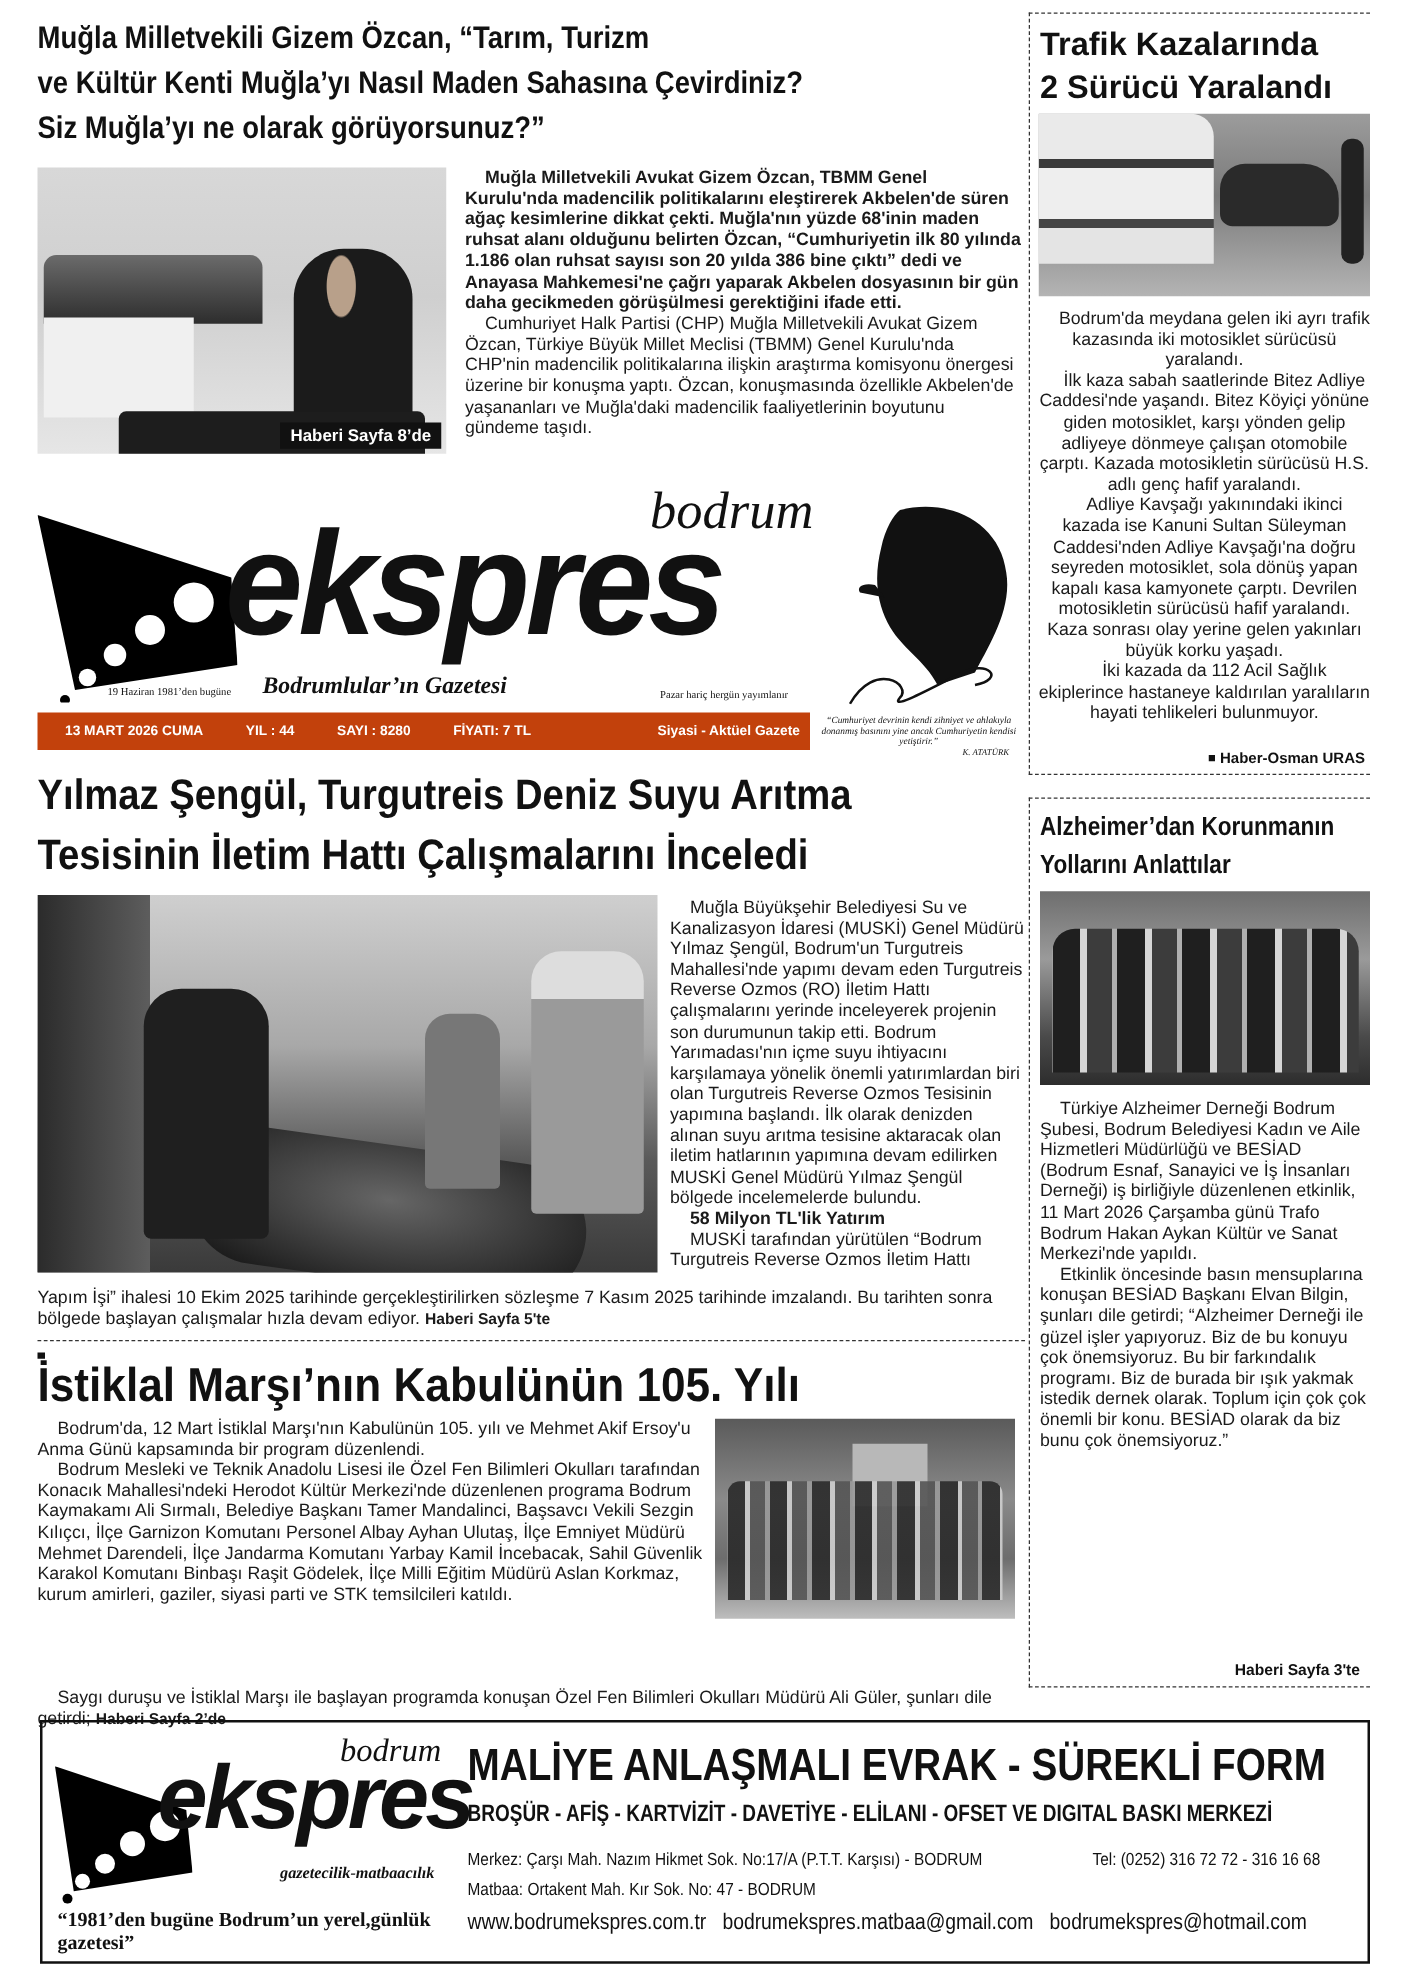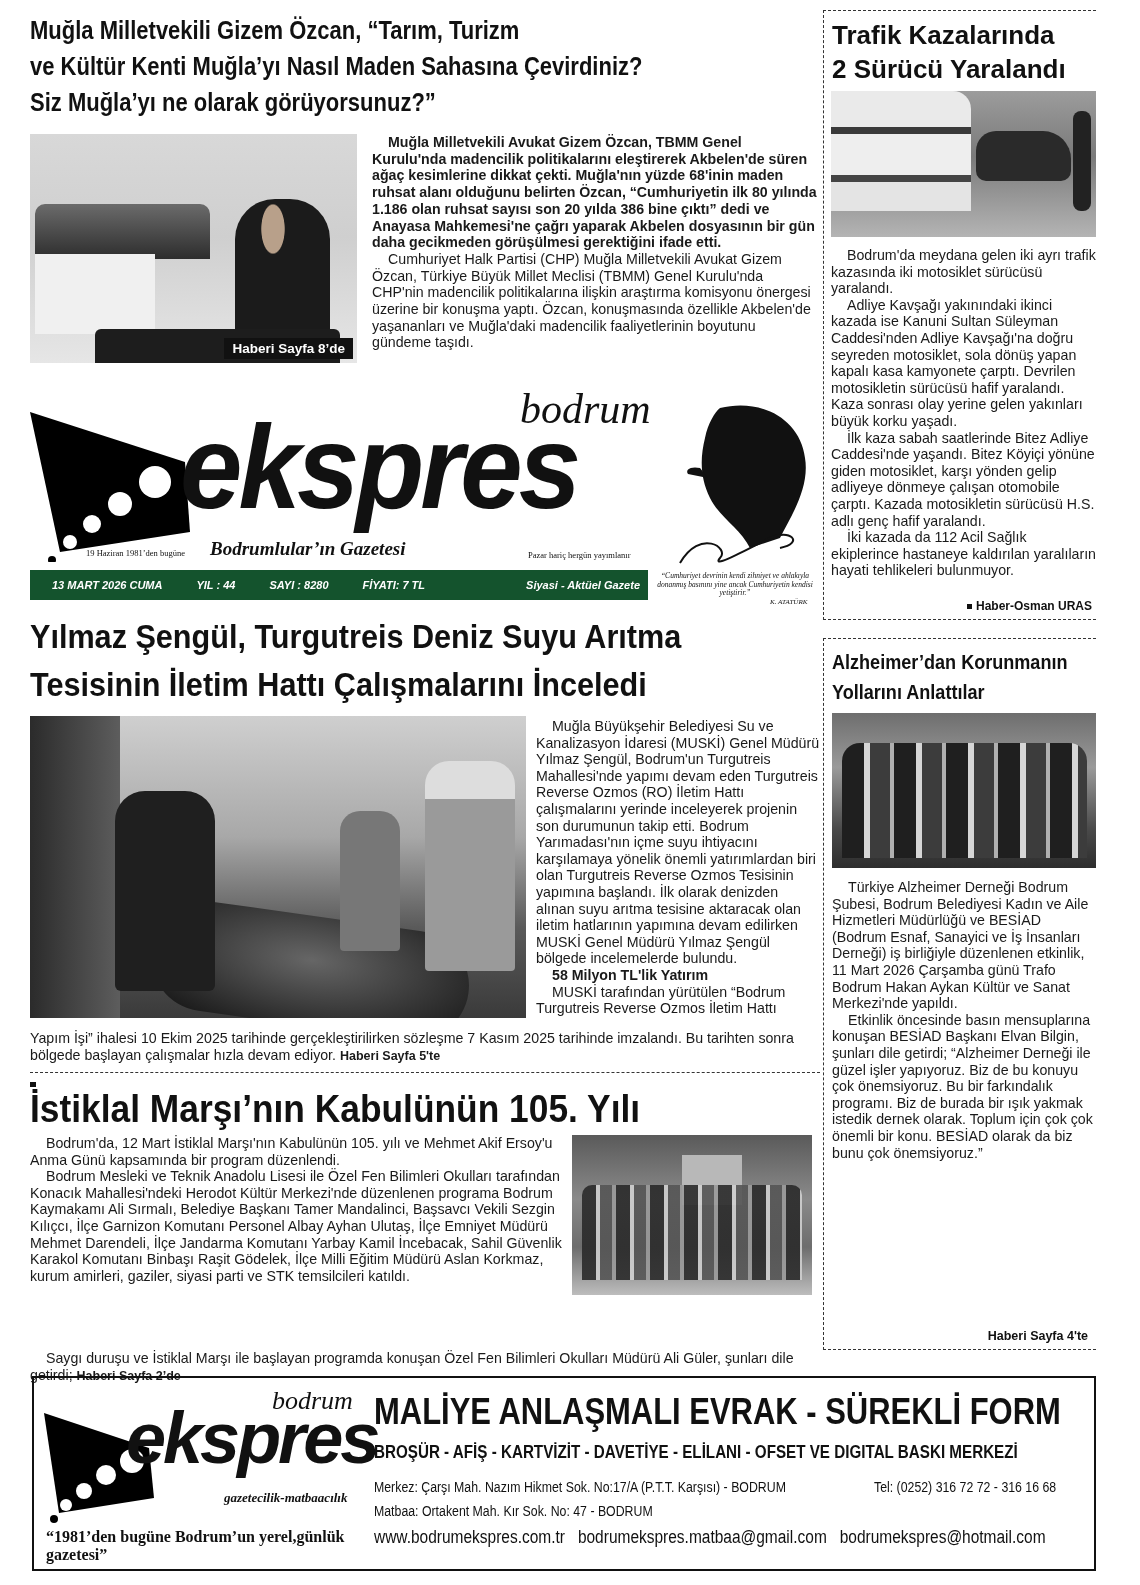--- a/index.html
+++ b/index.html
@@ -8,21 +8,21 @@
   .abs { position: absolute; }
   .cond { font-family: "Liberation Sans", sans-serif; font-weight: bold; transform-origin: left top; white-space: nowrap; }
   .photo { background: linear-gradient(135deg, #8a8a8a 0%, #c9c9c9 30%, #5e5e5e 60%, #2a2a2a 100%); overflow: hidden; }
   .photo .shape { position: absolute; }
   .body-text { font-size: 14.2px; line-height: 16.6px; color: #1a1a1a; }
   .body-text p { text-indent: 16px; }
   .body-text p.bold { font-weight: bold; }
   .dash-box { border: 1.5px dashed #333; }
   .caption-tag { background: #111; color: #fff; font-weight: bold; font-size: 13.5px; padding: 3px 8px; }
   .tag-inline { font-weight: bold; font-size: 12.5px; }
-  .bar { background: #14532d; color: #fff; font-size: 11px; font-weight: bold; display: flex; align-items: center; font-style: italic; }
+  .bar { background: #c2410c; color: #fff; font-size: 11px; font-weight: bold; display: flex; align-items: center; }
   .bar span { margin-right: 34px; }
   .serif-it { font-family: "Liberation Serif", serif; font-style: italic; }
 </style>
 </head>
 <body>
 
 <div class="abs" style="left:30px;top:12px;width:790px;">
   <div class="cond" style="font-size:25px;line-height:36px;transform:scaleX(0.88);">Muğla Milletvekili Gizem Özcan, “Tarım, Turizm</div>
   <div class="cond" style="font-size:25px;line-height:36px;transform:scaleX(0.88);">ve Kültür Kenti Muğla’yı Nasıl Maden Sahasına Çevirdiniz?</div>
   <div class="cond" style="font-size:25px;line-height:36px;transform:scaleX(0.88);">Siz Muğla’yı ne olarak görüyorsunuz?”</div>
@@ -76,24 +76,24 @@
 </div>
 
 <div class="abs dash-box" style="left:823px;top:10px;width:273px;height:610px;border-right:none;">
   <div class="cond" style="position:absolute;left:8px;top:8px;font-size:26px;line-height:32px;">Trafik Kazalarında</div>
   <div class="cond" style="position:absolute;left:8px;top:42px;font-size:26px;line-height:32px;">2 Sürücü Yaralandı</div>
   <div class="abs photo" style="left:7px;top:80px;width:265px;height:146px;background:linear-gradient(180deg,#9c9c9c 0%,#7a7a7a 45%,#b4b4b4 100%);">
     <div class="shape" style="left:0;top:0;width:140px;height:120px;background:linear-gradient(180deg,#eaeaea 0 30%,#3a3a3a 30% 36%,#eeeeee 36% 70%,#444 70% 76%,#e4e4e4 76%);border-radius:0 18px 0 0;"></div>
     <div class="shape" style="left:145px;top:40px;width:95px;height:50px;background:#2a2a2a;border-radius:20px 28px 10px 10px;"></div>
     <div class="shape" style="left:242px;top:20px;width:18px;height:100px;background:#222;border-radius:8px;"></div>
   </div>
-  <div class="abs body-text" style="left:7px;top:236px;width:265px;">
+  <div class="abs body-text" style="left:7px;top:236px;width:265px;text-align:center;">
     <p>Bodrum'da meydana gelen iki ayrı trafik kazasında iki motosiklet sürücüsü yaralandı.</p>
+    <p>İlk kaza sabah saatlerinde Bitez Adliye Caddesi'nde yaşandı. Bitez Köyiçi yönüne giden motosiklet, karşı yönden gelip adliyeye dönmeye çalışan otomobile çarptı. Kazada motosikletin sürücüsü H.S. adlı genç hafif yaralandı.</p>
     <p>Adliye Kavşağı yakınındaki ikinci kazada ise Kanuni Sultan Süleyman Caddesi'nden Adliye Kavşağı'na doğru seyreden motosiklet, sola dönüş yapan kapalı kasa kamyonete çarptı. Devrilen motosikletin sürücüsü hafif yaralandı. Kaza sonrası olay yerine gelen yakınları büyük korku yaşadı.</p>
-    <p>İlk kaza sabah saatlerinde Bitez Adliye Caddesi'nde yaşandı. Bitez Köyiçi yönüne giden motosiklet, karşı yönden gelip adliyeye dönmeye çalışan otomobile çarptı. Kazada motosikletin sürücüsü H.S. adlı genç hafif yaralandı.</p>
     <p>İki kazada da 112 Acil Sağlık ekiplerince hastaneye kaldırılan yaralıların hayati tehlikeleri bulunmuyor.</p>
   </div>
   <div class="abs" style="right:4px;top:588px;font-size:12px;font-weight:bold;">
     <span style="display:inline-block;width:5px;height:5px;background:#111;vertical-align:middle;margin-right:4px;"></span><span>Haber-Osman URAS</span>
   </div>
 </div>
 
 <div class="abs" style="left:30px;top:612px;width:790px;">
   <div class="cond" style="font-size:34px;line-height:48px;transform:scaleX(0.9);">Yılmaz Şengül, Turgutreis Deniz Suyu Arıtma</div>
   <div class="cond" style="font-size:34px;line-height:48px;transform:scaleX(0.9);">Tesisinin İletim Hattı Çalışmalarını İnceledi</div>
@@ -138,21 +138,21 @@
 <div class="abs dash-box" style="left:823px;top:638px;width:273px;height:712px;border-right:none;">
   <div class="cond" style="position:absolute;left:8px;top:8px;font-size:21px;line-height:30px;transform:scaleX(0.86);">Alzheimer’dan Korunmanın</div>
   <div class="cond" style="position:absolute;left:8px;top:38px;font-size:21px;line-height:30px;transform:scaleX(0.86);">Yollarını Anlattılar</div>
   <div class="abs photo" style="left:8px;top:74px;width:264px;height:155px;background:linear-gradient(180deg,#6e6e6e 0%,#9a9a9a 35%,#4a4a4a 75%,#2d2d2d 100%);">
     <div class="shape" style="left:10px;top:30px;width:245px;height:115px;background:repeating-linear-gradient(90deg,#1f1f1f 0 22px,#d6d6d6 22px 28px,#3c3c3c 28px 48px,#b0b0b0 48px 52px);border-radius:18px 18px 0 0;"></div>
   </div>
   <div class="abs body-text" style="left:8px;top:240px;width:264px;">
     <p>Türkiye Alzheimer Derneği Bodrum Şubesi, Bodrum Belediyesi Kadın ve Aile Hizmetleri Müdürlüğü ve BESİAD (Bodrum Esnaf, Sanayici ve İş İnsanları Derneği) iş birliğiyle düzenlenen etkinlik, 11 Mart 2026 Çarşamba günü Trafo Bodrum Hakan Aykan Kültür ve Sanat Merkezi'nde yapıldı.</p>
     <p>Etkinlik öncesinde basın mensuplarına konuşan BESİAD Başkanı Elvan Bilgin, şunları dile getirdi; “Alzheimer Derneği ile güzel işler yapıyoruz. Biz de bu konuyu çok önemsiyoruz. Bu bir farkındalık programı. Biz de burada bir ışık yakmak istedik dernek olarak. Toplum için çok çok önemli bir konu. BESİAD olarak da biz bunu çok önemsiyoruz.”</p>
   </div>
-  <div class="abs tag-inline" style="right:8px;top:690px;">Haberi Sayfa 4'te</div>
+  <div class="abs tag-inline" style="right:8px;top:690px;">Haberi Sayfa 3'te</div>
 </div>
 
 <div class="abs" style="left:32px;top:1376px;width:1064px;height:195px;border:2px solid #111;">
   <div class="abs" style="left:0;top:0;width:335px;height:195px;">
     <svg class="abs" width="110" height="110" style="left:10px;top:35px;" viewBox="0 0 110 110">
       <polygon points="0,0 105,35 110,85 15,100" fill="#000"></polygon>
       <circle cx="22" cy="92" r="6" fill="#fff"></circle>
       <circle cx="40" cy="78" r="8" fill="#fff"></circle>
       <circle cx="62" cy="62" r="10" fill="#fff"></circle>
       <circle cx="88" cy="48" r="12" fill="#fff"></circle>

